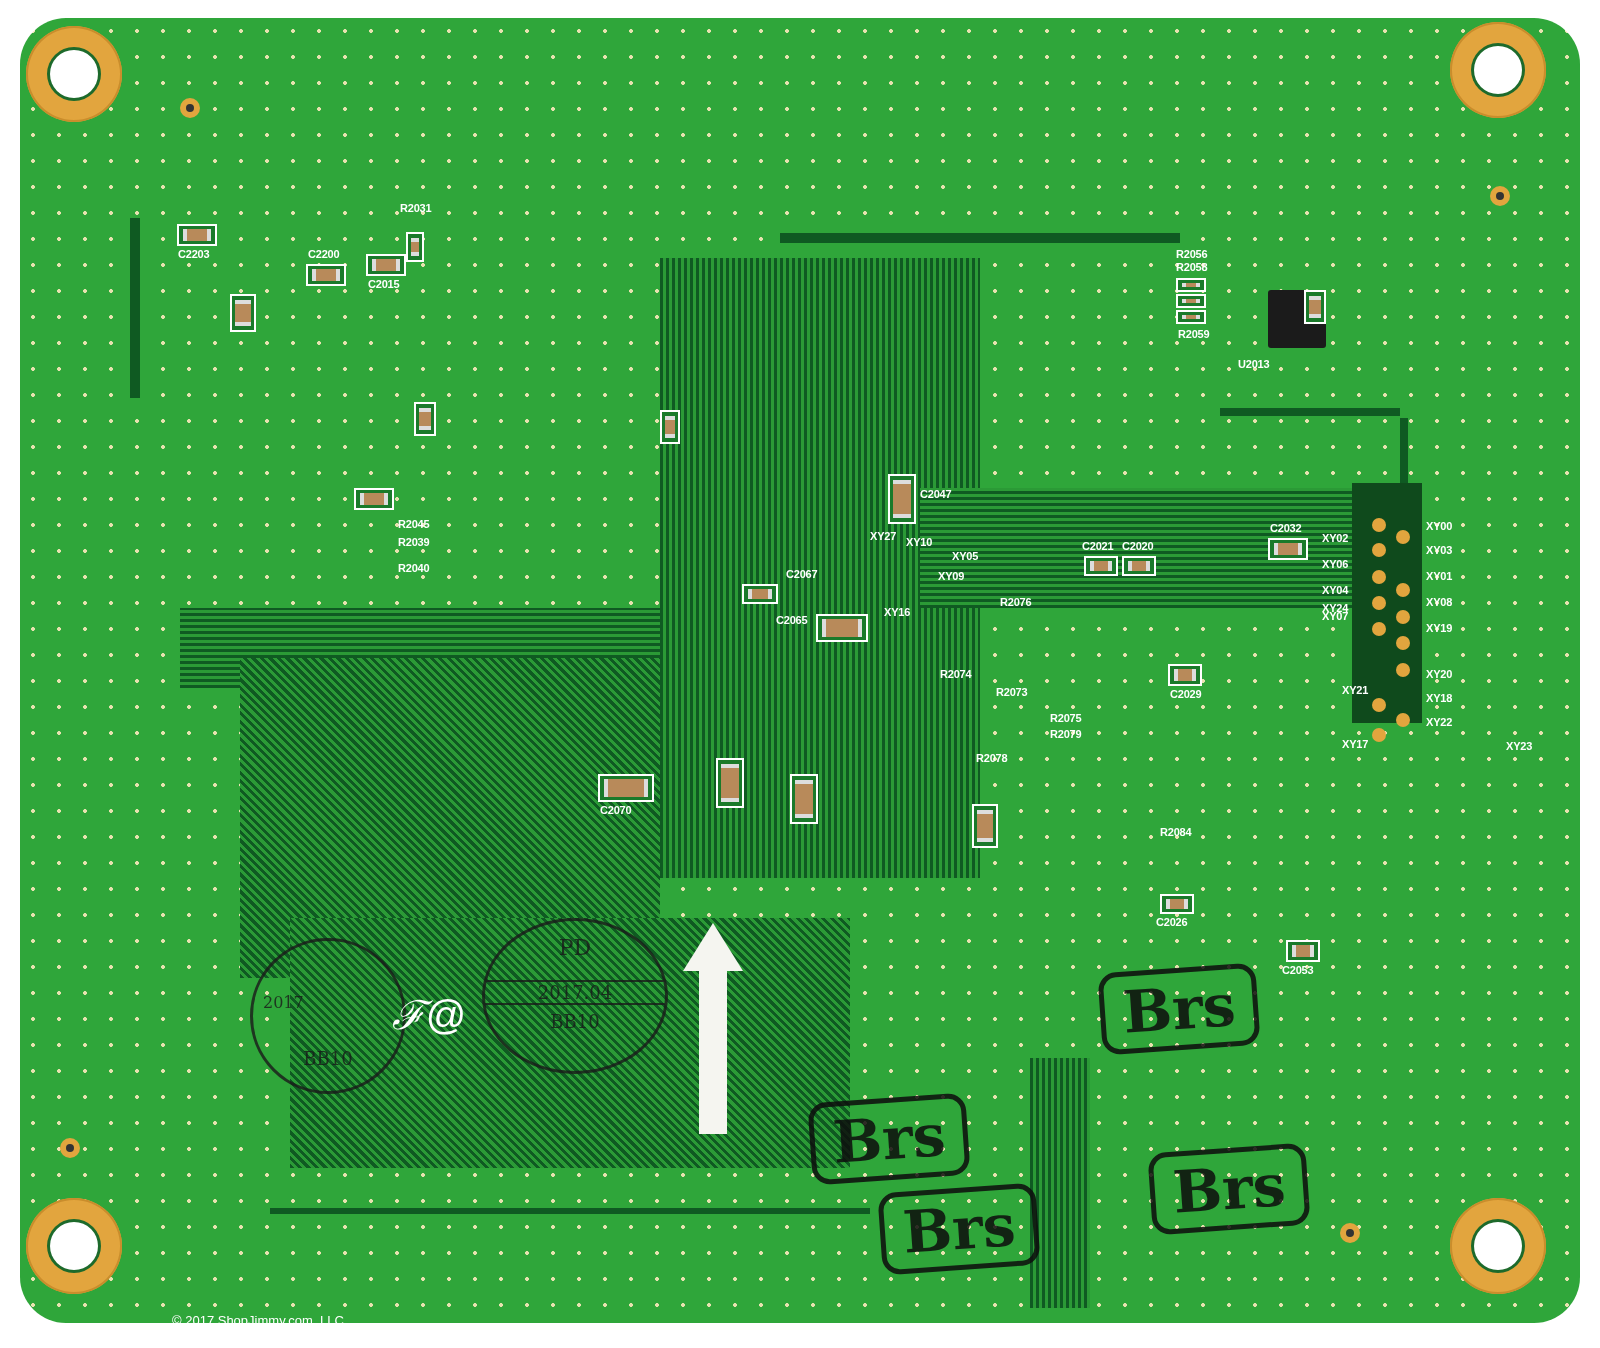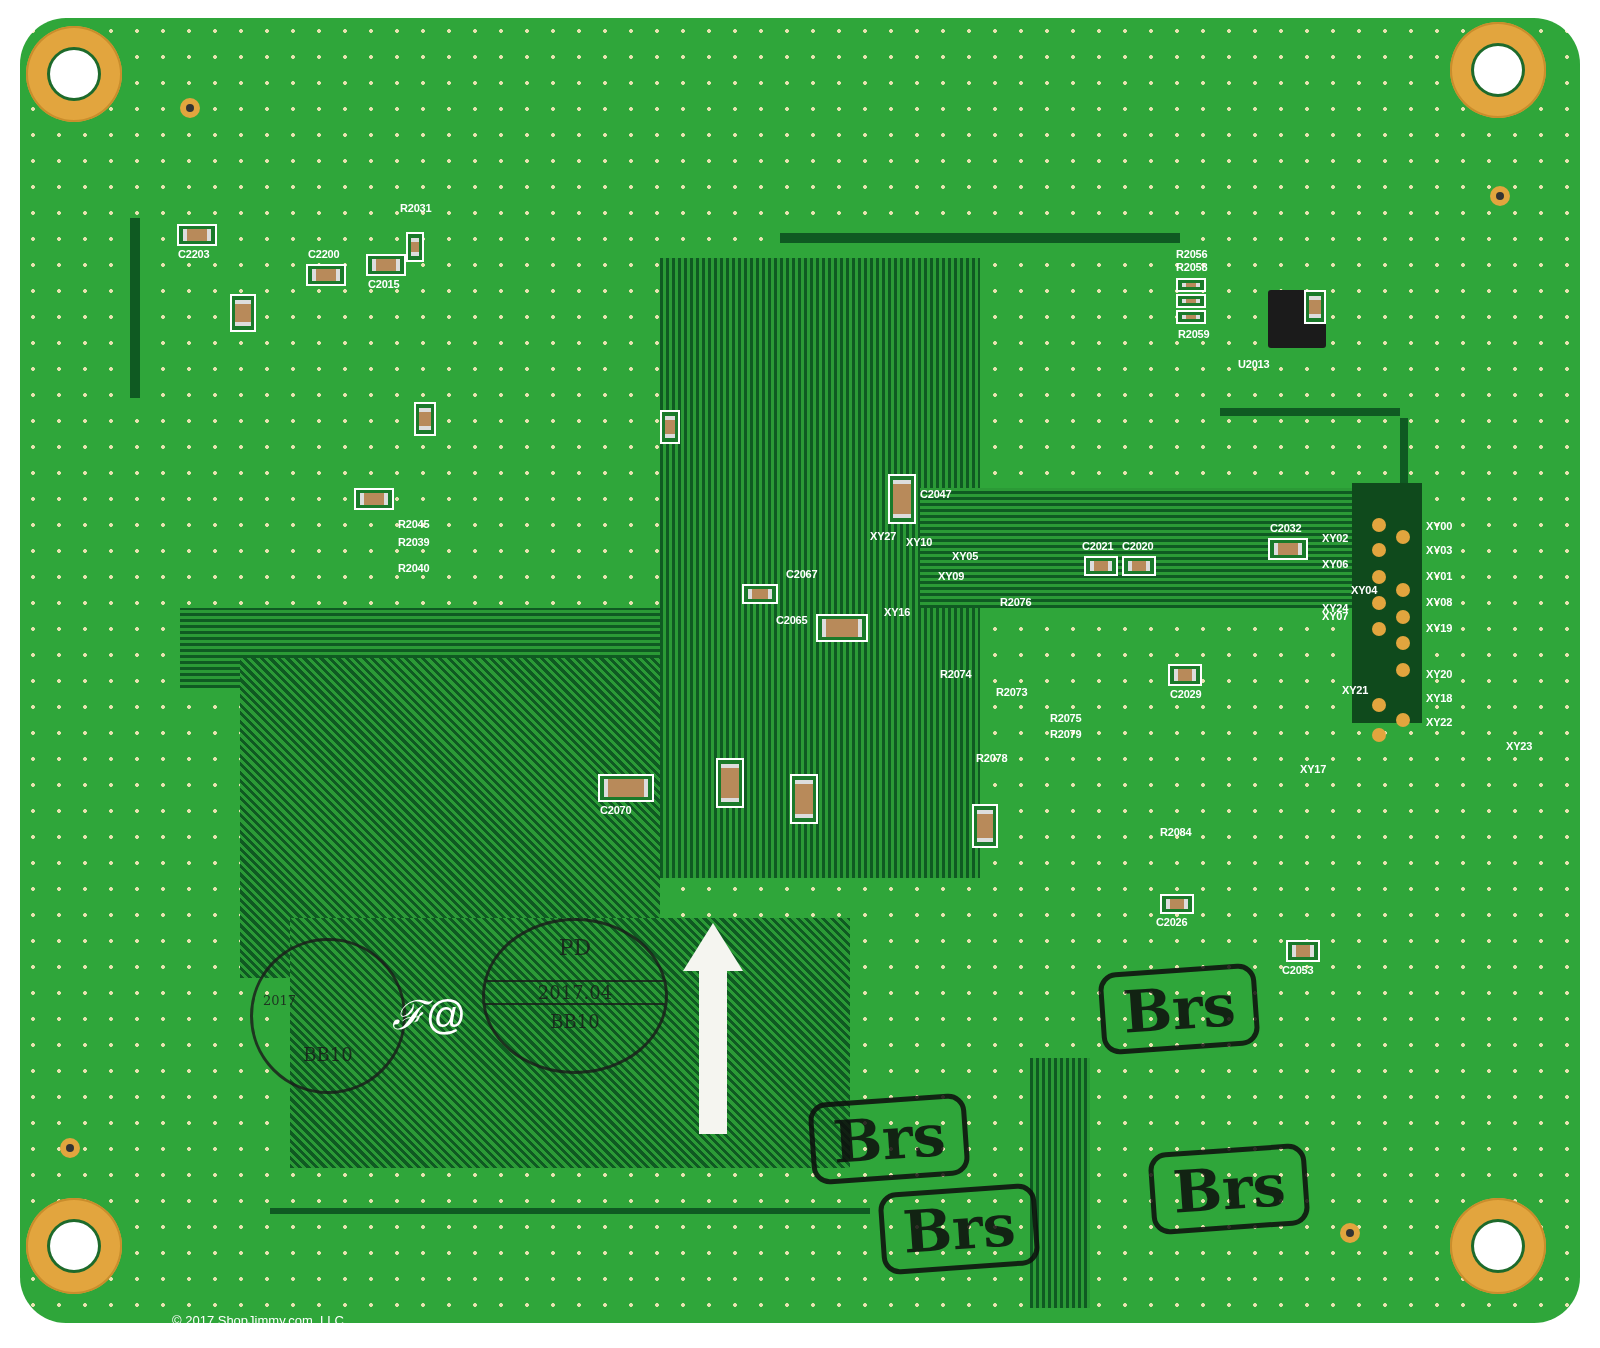--- a/index.html
+++ b/index.html
@@ -134,39 +134,39 @@
   <div class="lbl" style="left:1406px;top:552px;">XY01</div>
   <div class="lbl" style="left:1406px;top:578px;">XY08</div>
   <div class="lbl" style="left:1406px;top:604px;">XY19</div>
   <div class="lbl" style="left:1406px;top:650px;">XY20</div>
   <div class="lbl" style="left:1406px;top:674px;">XY18</div>
   <div class="lbl" style="left:1406px;top:698px;">XY22</div>
   <div class="lbl" style="left:1486px;top:722px;">XY23</div>
 
   <div class="lbl" style="left:1302px;top:514px;">XY02</div>
   <div class="lbl" style="left:1302px;top:540px;">XY06</div>
-  <div class="lbl" style="left:1302px;top:566px;margin-left:29px;">XY04</div>
+  <div class="lbl" style="left:1302px;top:566px;">XY04</div>
   <div class="lbl" style="left:1302px;top:592px;">XY07</div>
   <div class="lbl" style="left:1302px;top:584px;">XY24</div>
   <div class="lbl" style="left:1322px;top:666px;">XY21</div>
-  <div class="lbl" style="left:1280px;top:720px;margin-top:25px;">XY17</div>
+  <div class="lbl" style="left:1322px;top:720px;">XY17</div>
 
   <div class="lbl" style="left:850px;top:512px;">XY27</div>
   <div class="lbl" style="left:886px;top:518px;">XY10</div>
   <div class="lbl" style="left:932px;top:532px;">XY05</div>
   <div class="lbl" style="left:918px;top:552px;">XY09</div>
   <div class="lbl" style="left:864px;top:588px;">XY16</div>
 
   <div class="stamp" style="left:462px;top:900px;width:180px;height:150px;">
     <div style="font-size:22px;margin-top:14px;">PD</div>
     <div style="font-size:18px;margin-top:20px;border-top:2px solid #1a1a1a;border-bottom:2px solid #1a1a1a;">2017.04</div>
     <div style="font-size:18px;margin-top:6px;">BB10</div>
   </div>
   <div class="stamp" style="left:230px;top:920px;width:150px;height:150px;">
-    <div style="font-size:13px;margin-top:52px;text-align:left;padding-left:10px;">2017</div>
+    <div style="font-size:16px;margin-top:52px;text-align:left;padding-left:10px;">2017</div>
     <div style="font-size:18px;margin-top:36px;">BB10</div>
   </div>
   <div class="logo" style="left:372px;top:968px;">ℱ@</div>
 
   <div class="brs" style="left:1080px;top:950px;">Brs</div>
   <div class="brs" style="left:790px;top:1080px;">Brs</div>
   <div class="brs" style="left:1130px;top:1130px;">Brs</div>
   <div class="brs" style="left:860px;top:1170px;">Brs</div>
 
   <div class="arrow-head" style="left:663px;top:905px;"></div>

